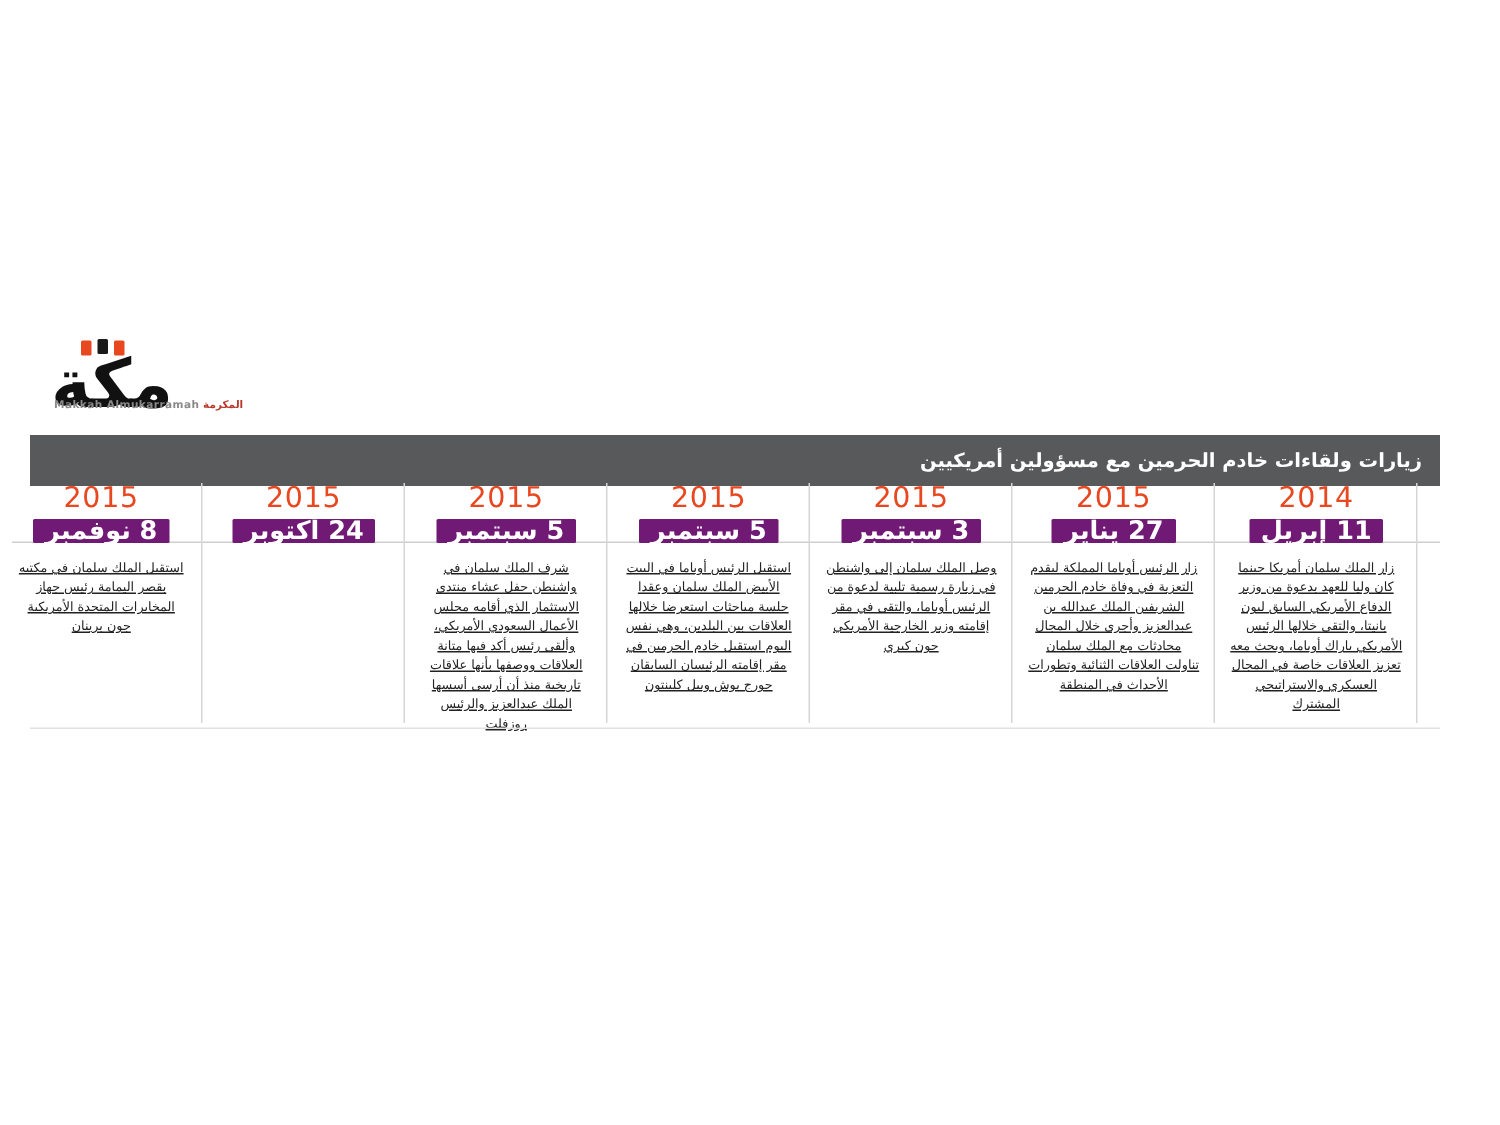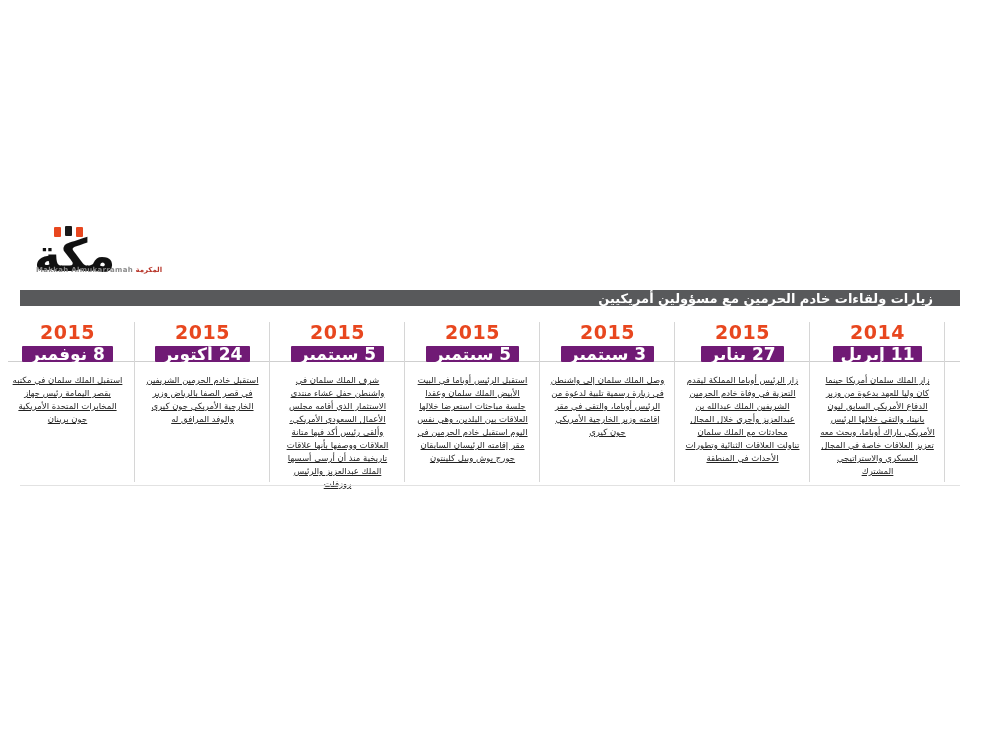--- a/index.html
+++ b/index.html
@@ -75,26 +75,26 @@
     font-weight: bold;
   }
   .logo-sub .en { color: #8a8a8a; }
 
   
   .title-bar {
     position: absolute;
     left: 20px;
     top: 290px;
     width: 940px;
-    height: 16px;
+    height: 34px;
     background: #58595b;
     display: flex;
     align-items: center;
     justify-content: flex-start;
-    padding: 0 27px;
+    padding: 0 12px;
     box-sizing: border-box;
   }
   .title-bar .title-text {
     color: #ffffff;
     font-size: 13px;
     font-weight: bold;
     letter-spacing: 0;
     white-space: nowrap;
   }
 
@@ -144,21 +144,21 @@
     right: 0px;
     top: 0px;
     width: 1px;
     height: 160px;
     background: #d6d6d6;
   }
 
   .year {
     font-size: 19px;
     color: #e8471f;
-    font-weight: bold;
+    font-weight: normal;
     line-height: 20px;
     margin-top: 0px;
     letter-spacing: 0.5px;
   }
 
   .chip {
     margin: 4px auto 0 auto;
     background: #701a75;
     color: #ffffff;
     font-size: 17px;
@@ -224,21 +224,20 @@
         <div class="divider"></div>
         <div class="year">2015</div>
         <div class="chip">8 نوفمبر</div>
         <div class="desc">استقبل الملك سلمان في مكتبه بقصر اليمامة رئيس جهاز المخابرات المتحدة الأمريكية جون برينان</div>
       </div>
 
       <div class="item">
         <div class="divider"></div>
         <div class="year">2015</div>
         <div class="chip">24 أكتوبر</div>
-        <div class="desc">استقبل خادم الحرمين الشريفين في قصر الصفا بالرياض وزير الخارجية الأمريكي جون كيري والوفد المرافق له</div>
       </div>
 
       <div class="item">
         <div class="divider"></div>
         <div class="year">2015</div>
         <div class="chip">5 سبتمبر</div>
         <div class="desc">شرف الملك سلمان في واشنطن حفل عشاء منتدى الاستثمار الذي أقامه مجلس الأعمال السعودي الأمريكي، وألقى رئيس أكد فيها متانة العلاقات ووصفها بأنها علاقات تاريخية منذ أن أرسى أسسها الملك عبدالعزيز والرئيس روزفلت</div>
       </div>
 
       <div class="item">

